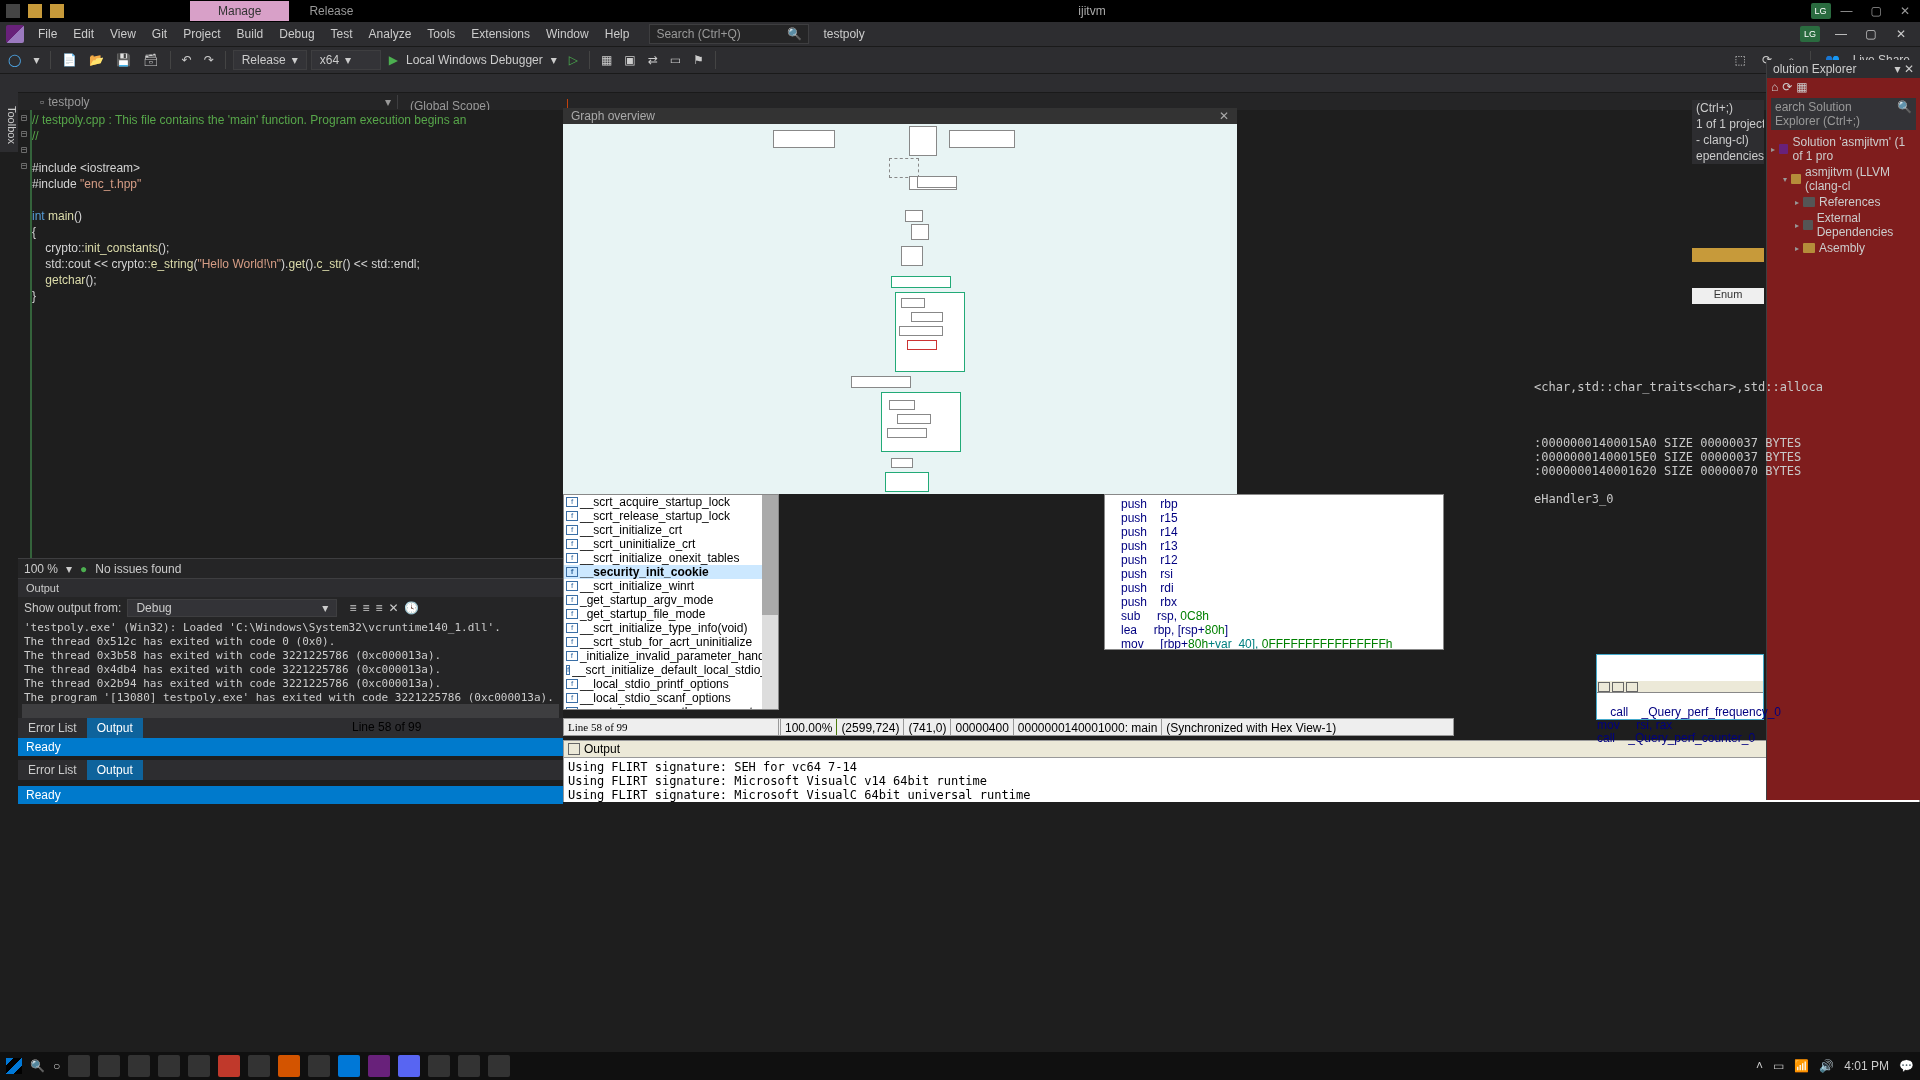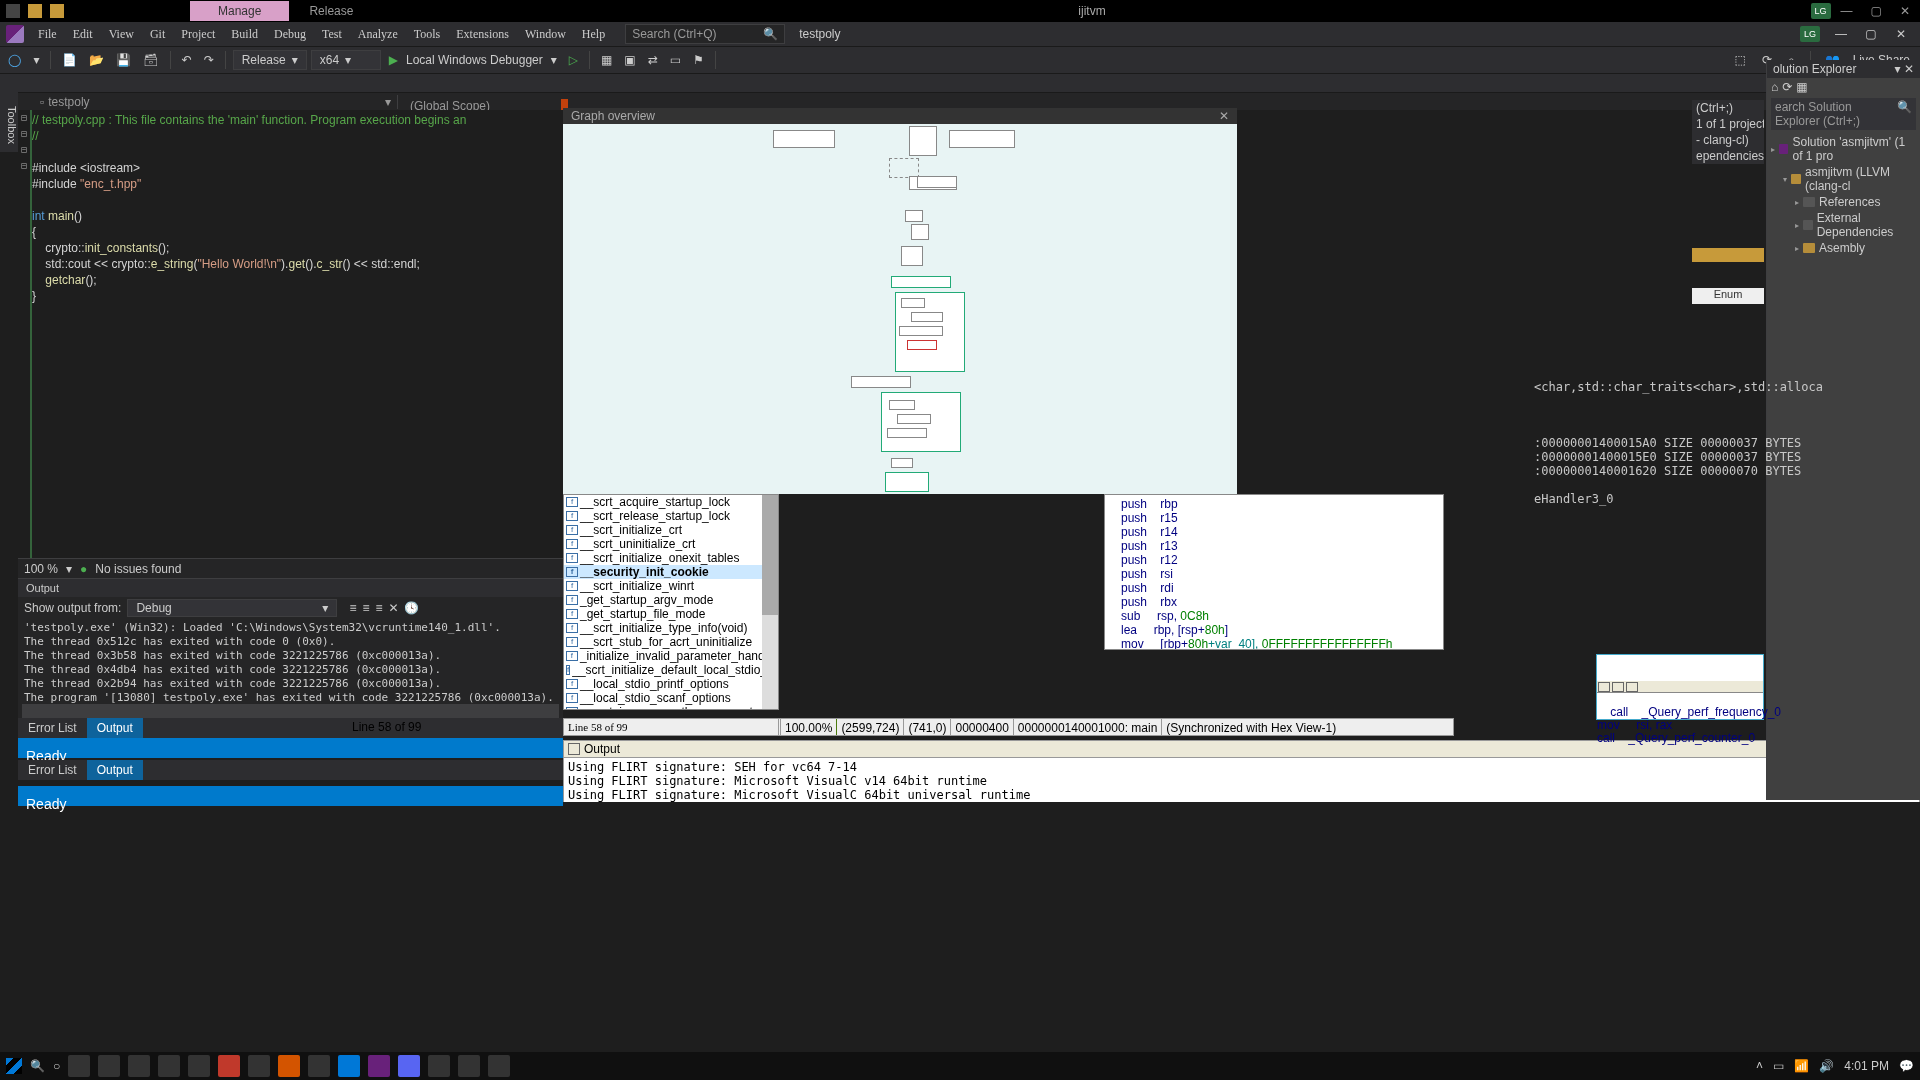--- a/index.html
+++ b/index.html
@@ -13,21 +13,21 @@
 .titlebar .tab-like { background: #d8a0c8; color: #333; padding: 3px 28px; margin-left: 120px; }
 .titlebar .tab-like2 { color: #999; padding: 3px 20px; }
 .titlebar .spacer { flex: 1; }
 .titlebar .process-name { color: #aaa; padding: 0 12px; }
 .titlebar .winbtns { display: flex; gap: 18px; padding: 0 10px; color: #999; }
 .titlebar .userbadge { background: #2a6b3f; color: #fff; width: 20px; height: 16px; display: flex; align-items: center; justify-content: center; font-size: 9px; border-radius: 2px; }
 
 
 .menubar { height: 24px; background: #2d2d30; display: flex; align-items: center; }
 .menubar .vsicon { width: 18px; height: 18px; margin: 0 6px; background: linear-gradient(135deg, #68217a 50%, #9b7abf 50%); border-radius: 2px; }
-.menubar .menu-item { padding: 4px 8px; color: #ccc; cursor: pointer; font-family: Liberation Serif, serif; }
+.menubar .menu-item { padding: 4px 8px; color: #ccc; cursor: pointer; }
 .menubar .search { margin-left: 12px; background: #252526; border: 1px solid #3e3e40; height: 20px; width: 160px; padding: 0 6px; color: #999; display: flex; align-items: center; justify-content: space-between; }
 .menubar .search-icon { color: #999; }
 .menubar .solname { padding: 0 14px; color: #ccc; }
 .menubar .right { margin-left: auto; display: flex; align-items: center; gap: 12px; padding-right: 10px; }
 .menubar .userbadge2 { background: #2a6b3f; color: #fff; width: 20px; height: 16px; display: flex; align-items: center; justify-content: center; font-size: 9px; border-radius: 2px; }
 .menubar .winbtn { color: #ccc; width: 18px; text-align: center; }
 
 
 .toolbar { height: 28px; background: #2d2d30; border-top: 1px solid #1a1a1a; border-bottom: 1px solid #1a1a1a; display: flex; align-items: center; padding: 0 4px; gap: 4px; }
 .toolbar .btn { padding: 2px 4px; color: #ccc; }
@@ -38,21 +38,21 @@
 
 
 .tabstrip { height: 18px; background: #2d2d30; display: flex; align-items: flex-end; justify-content: flex-end; }
 .tabstrip .tab { background: #0e639c; color: #fff; padding: 2px 8px; display: flex; align-items: center; gap: 6px; font-size: 11px; }
 .tabstrip .tab .pin { font-size: 9px; }
 .tabstrip .tab .close { font-size: 11px; }
 
 
 .scopebar { height: 18px; background: #252526; border-top: 1px solid #1a1a1a; display: flex; align-items: center; font-size: 11px; color: #999; }
 .scopebar .left { width: 380px; padding-left: 22px; border-right: 1px solid #3e3e40; display: flex; align-items: center; gap: 4px; }
-.scopebar .mid { padding-left: 12px; border-right: 7px solid #c2410c; flex: 0 0 170px; margin-top: 8px; }
+.scopebar .mid { padding-left: 12px; border-right: 1px solid #c2410c; flex: 0 0 170px; margin-top: 8px; }
 
 
 .editor { position: absolute; top: 110px; left: 18px; width: 545px; height: 448px; background: #1e1e1e; display: flex; }
 .toolbox-tab { position: absolute; top: 92px; left: 0; width: 18px; height: 60px; background: #2d2d30; writing-mode: vertical-rl; text-align: center; font-size: 11px; color: #ccc; padding-top: 6px; }
 .gutter { width: 48px; background: #1e1e1e; text-align: right; color: #2b91af; font-family: Consolas, monospace; font-size: 12px; padding-right: 10px; line-height: 16px; padding-top: 2px; }
 .fold-rail { width: 14px; border-right: 2px solid #34633b; }
 .fold-rail .box { color: #868686; font-family: Consolas, monospace; font-size: 10px; line-height: 16px; text-align: center; }
 .code { flex: 1; font-family: Consolas, monospace; font-size: 12px; line-height: 16px; white-space: pre; padding-top: 2px; }
 .c { color: #57a64a; }
 .k { color: #569cd6; }
@@ -71,21 +71,21 @@
 .output-panel .toolrow { height: 22px; background: #252526; display: flex; align-items: center; padding: 0 6px; gap: 6px; font-size: 11px; }
 .output-panel .toolrow .dd { background: #333337; border: 1px solid #3e3e40; padding: 1px 8px; width: 210px; display: flex; justify-content: space-between; }
 .output-panel .body { flex: 1; font-family: Consolas, monospace; font-size: 11px; color: #ccc; padding: 2px 6px; white-space: pre; overflow: hidden; line-height: 14px; }
 .output-panel .scroll-h { height: 14px; background: #3e3e40; margin: 0 4px; }
 
 .bottom-tabs-vs { position: absolute; top: 718px; left: 18px; width: 545px; height: 20px; background: #2d2d30; display: flex; align-items: center; font-size: 11px; }
 .bottom-tabs-vs .tab { padding: 3px 10px; color: #ccc; }
 .bottom-tabs-vs .tab.active { background: #0e639c; color: #fff; }
 
 
-.vs-status { position: absolute; left: 18px; width: 545px; height: 18px; background: #007acc; color: #fff; font-size: 14px; padding: 10px 8px; }
+.vs-status { position: absolute; left: 18px; width: 545px; height: 18px; background: #007acc; color: #fff; font-size: 12px; padding: 2px 8px; }
 .vs-status.a { top: 738px; }
 .vs-status.b { top: 786px; }
 .bottom-stub { position: absolute; top: 760px; left: 18px; width: 545px; height: 20px; background: #2d2d30; display: flex; font-size: 11px; }
 .bottom-stub .tab { padding: 3px 10px; }
 .bottom-stub .tab.active { background: #0e639c; color: #fff; }
 
 
 .graph-header { position: absolute; top: 108px; left: 563px; height: 16px; width: 674px; background: #333; color: #aaa; padding: 1px 8px; font-size: 11px; display: flex; justify-content: space-between; }
 .graph { position: absolute; top: 124px; left: 563px; width: 674px; height: 370px; background: #e8f4f4; overflow: hidden; }
 .graph .node { position: absolute; background: #fff; border: 1px solid #888; }
@@ -114,21 +114,21 @@
 .ida-output-h .sq { width: 12px; height: 12px; border: 1px solid #666; }
 .ida-output-body { position: absolute; top: 758px; left: 563px; width: 1357px; height: 44px; background: #fff; color: #000; font-family: Consolas, monospace; font-size: 12px; padding: 2px 4px; white-space: pre; line-height: 14px; border-left: 1px solid #999; border-right: 1px solid #999; }
 
 
 .disasm-block { position: absolute; top: 494px; left: 1104px; width: 340px; height: 156px; background: #fff; border: 1px solid #888; font-family: Consolas, monospace; font-size: 12px; color: #000; padding: 2px 16px; white-space: pre; overflow: hidden; line-height: 14px; }
 .disasm-block .navy { color: #000080; }
 .disasm-block .green { color: #008000; }
 .disasm-block .teal { color: #008080; }
 
 
-.rightcol { position: absolute; top: 60px; right: 0; width: 154px; height: 740px; background: #404040; border-left: 1px solid #3e3e40; }
+.rightcol { position: absolute; top: 60px; right: 0; width: 154px; height: 740px; background: #7f1d1d; border-left: 1px solid #3e3e40; }
 .rightcol .hdr { background: #2d2d30; padding: 2px 6px; font-size: 11px; display: flex; justify-content: space-between; align-items: center; }
 .rightcol .search { background: #333337; margin: 2px 4px; padding: 2px 4px; font-size: 10px; color: #999; display: flex; justify-content: space-between; }
 .rightcol .tree { padding: 2px 4px; font-size: 11px; }
 .rightcol .tree .item { display: flex; align-items: center; gap: 4px; padding: 1px 0; }
 .rightcol .tree .caret { font-size: 8px; color: #999; }
 .rightcol .tree .ic { width: 12px; height: 10px; background: #68217a; border-radius: 1px; }
 .rightcol .tree .indent1 { padding-left: 12px; }
 .rightcol .tree .indent2 { padding-left: 24px; }
 
 

